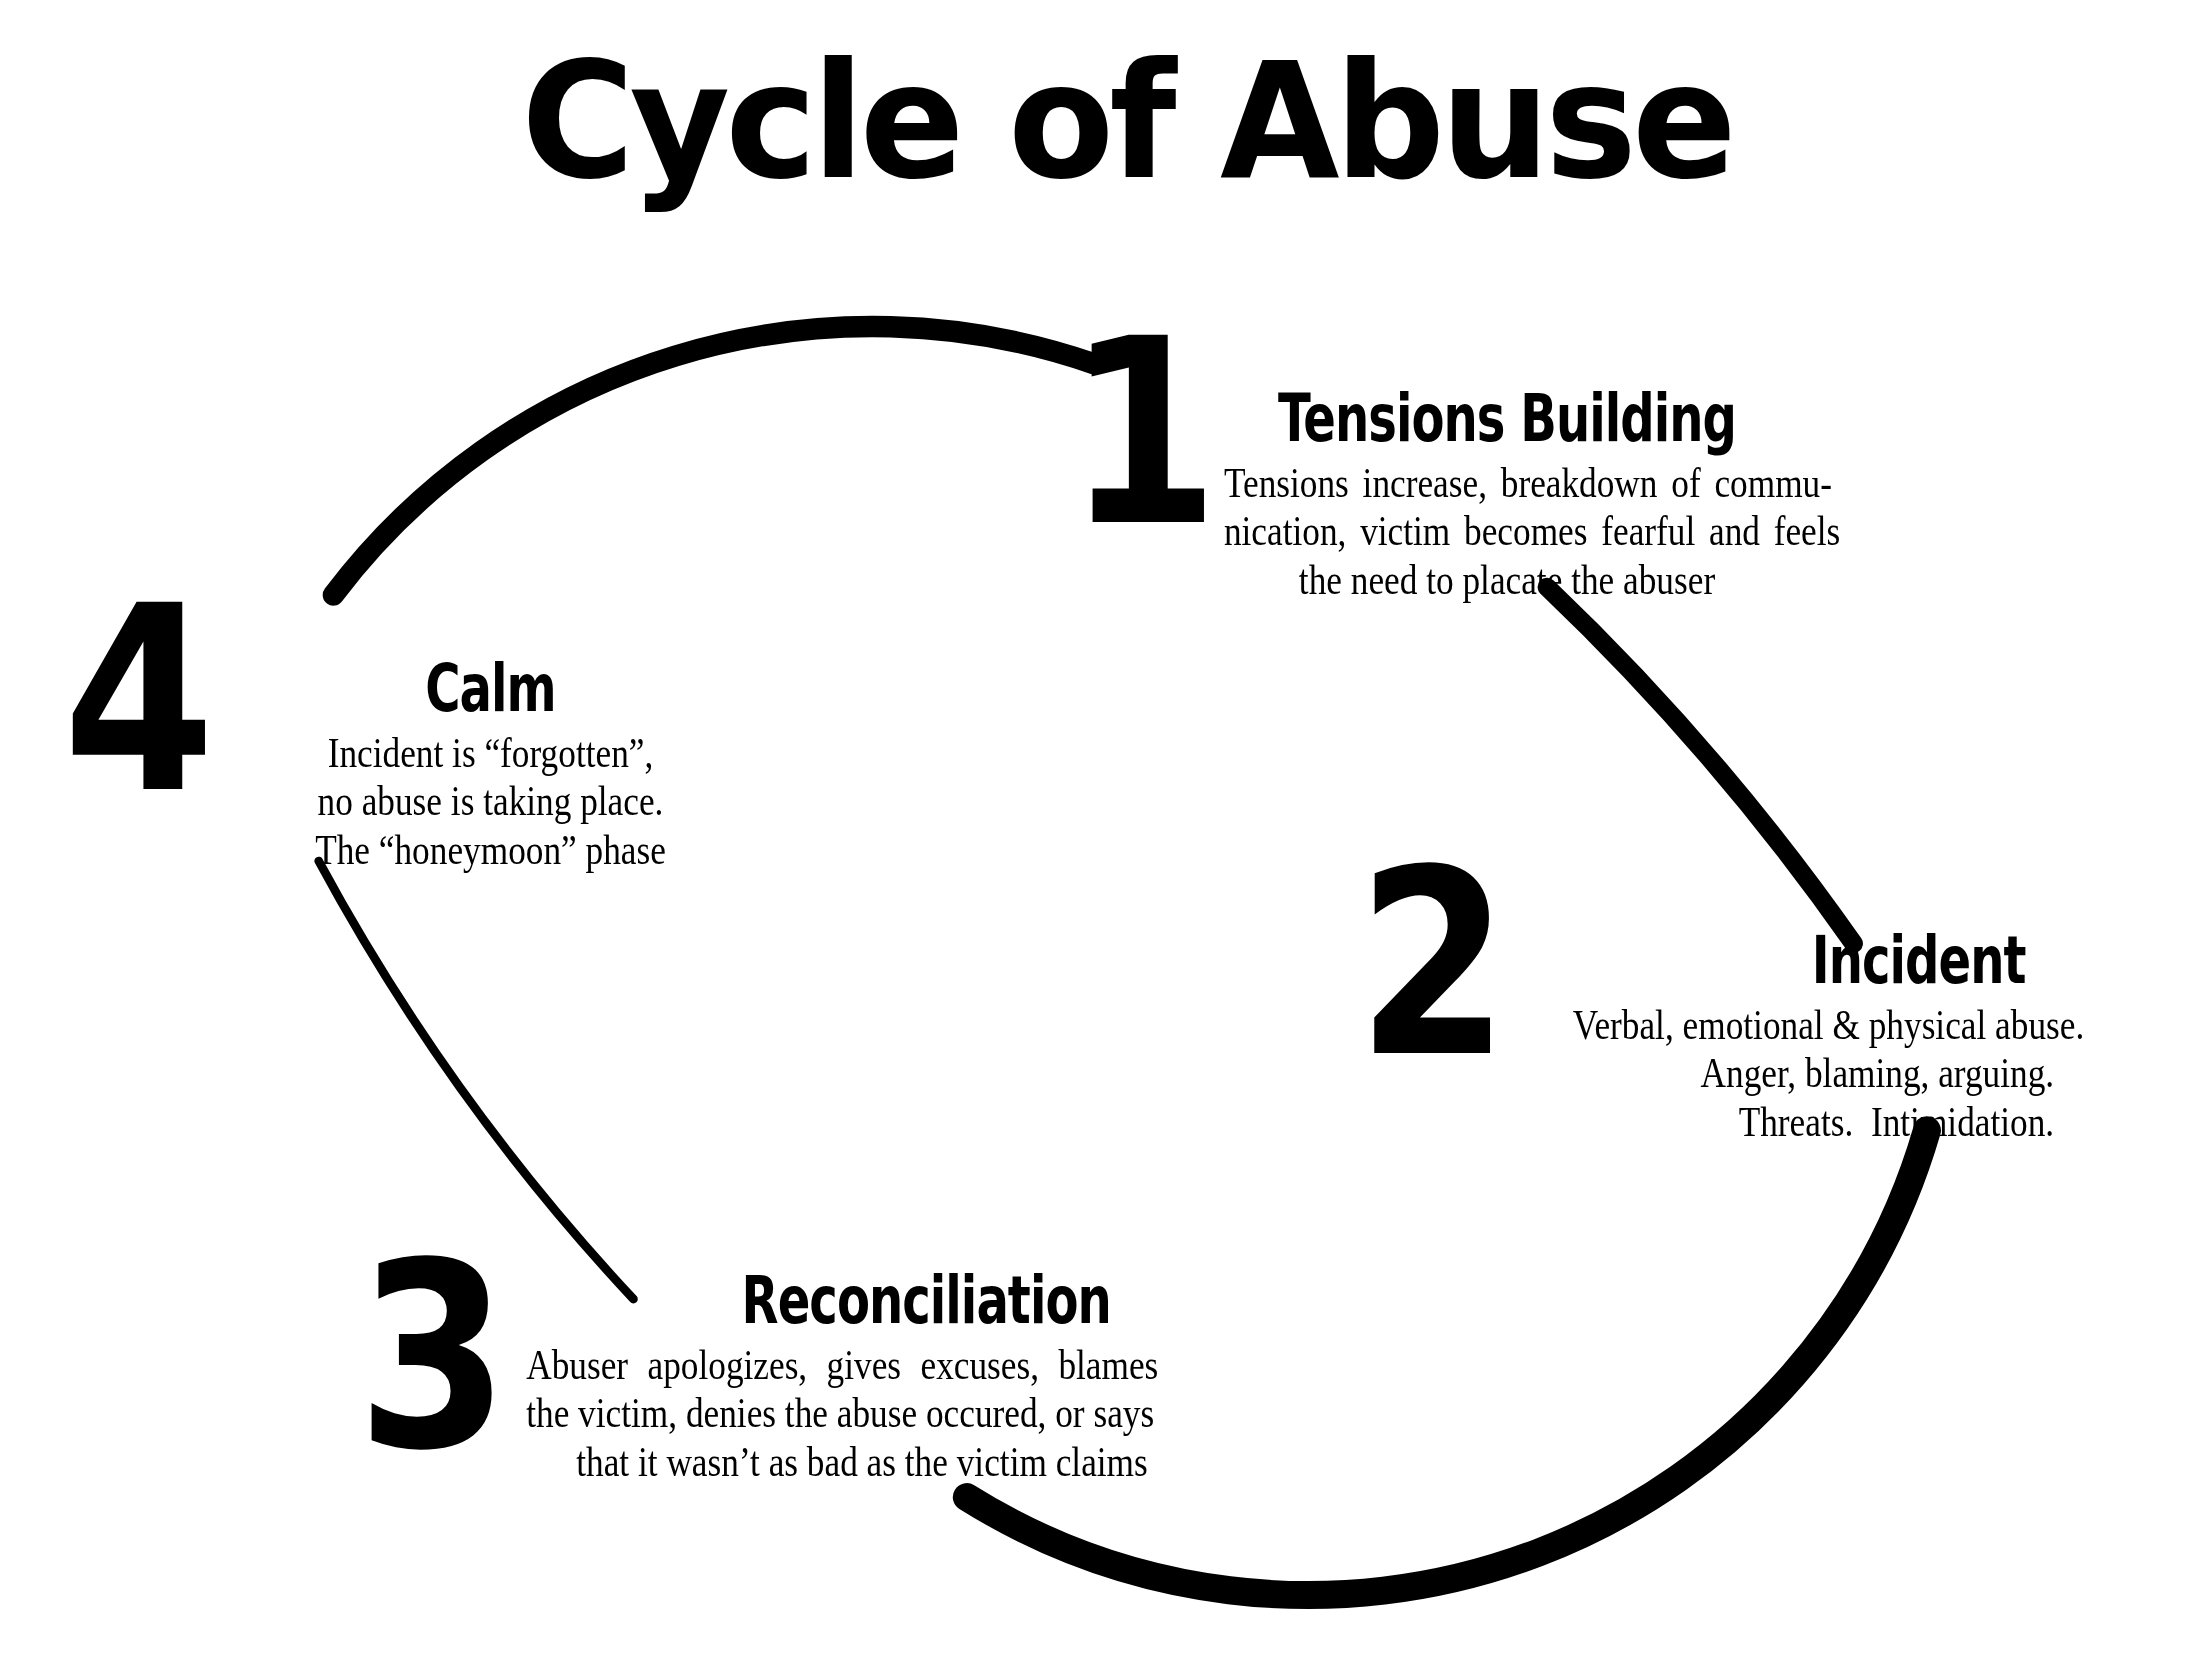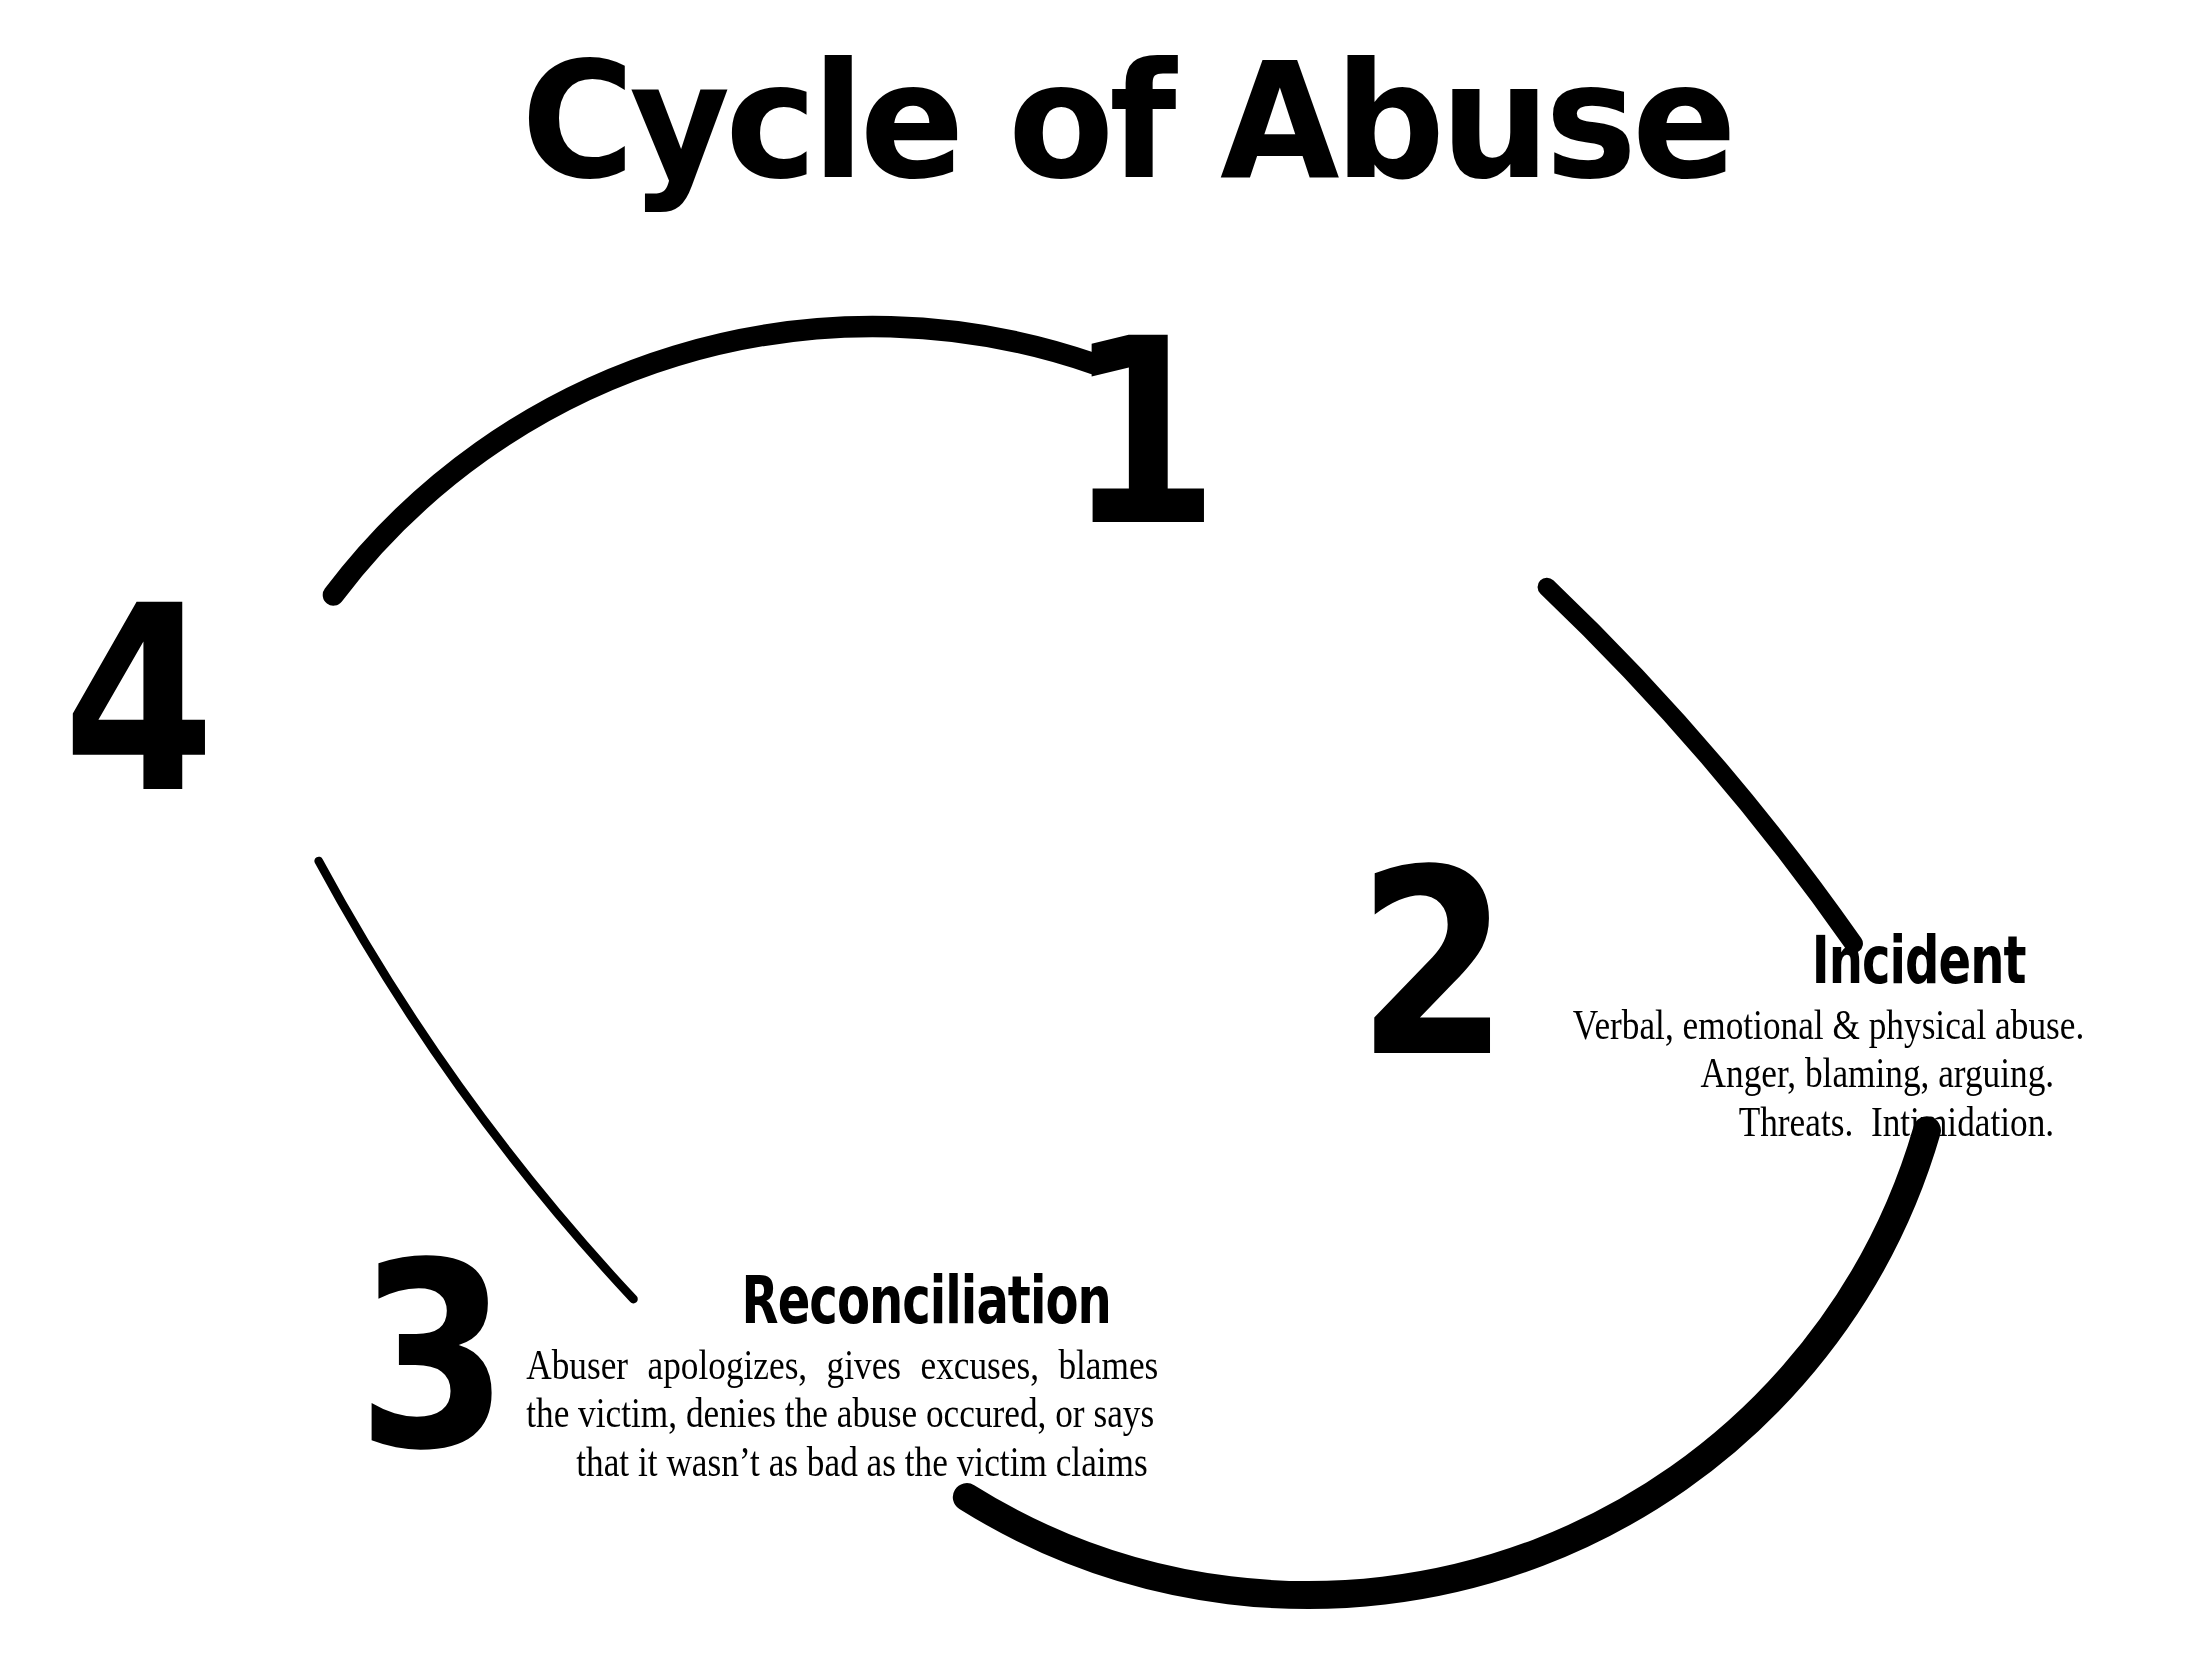--- a/index.html
+++ b/index.html
@@ -98,20 +98,28 @@
   <svg class="arcs" viewBox="0 0 3307 2480" xmlns="http://www.w3.org/2000/svg" aria-hidden="true">
     <path d="M 500 892 A 1014 1014 0 0 1 1640 545" stroke-width="32"></path>
     <path d="M 2320 880 A 3551 3551 0 0 1 2780 1415" stroke-width="28"></path>
     <path d="M 2890 1695 A 966 966 0 0 1 1450 2245" stroke-width="42"></path>
     <path d="M 478 1291 A 3163 3163 0 0 0 950 1948" stroke-width="13"></path>
   </svg>
 
   <h1 class="title">Cycle of Abuse</h1>
 
   <div class="num n1">1</div>
+  <div class="stext s1">
+    <div class="heading">Tensions Building</div>
+    <div class="body">
+      <div class="line">Tensions increase, breakdown of commu-</div>
+      <div class="line">nication, victim becomes fearful and feels</div>
+      <div class="line">the need to placate the abuser</div>
+    </div>
+  </div>
 
   <div class="num n2">2</div>
   <div class="stext s2">
     <div class="heading">Incident</div>
     <div class="body">
       <div class="line">Verbal, emotional &amp; physical abuse.</div>
       <div class="line">Anger, blaming, arguing.</div>
       <div class="line">Threats.&nbsp; Intimidation.</div>
     </div>
   </div>
@@ -120,15 +128,23 @@
   <div class="stext s3">
     <div class="heading">Reconciliation</div>
     <div class="body">
       <div class="line">Abuser apologizes, gives excuses, blames</div>
       <div class="line">the victim, denies the abuse occured, or says</div>
       <div class="line">that it wasn’t as bad as the victim claims</div>
     </div>
   </div>
 
   <div class="num n4">4</div>
+  <div class="stext s4">
+    <div class="heading">Calm</div>
+    <div class="body">
+      <div class="line">Incident is “forgotten”,</div>
+      <div class="line">no abuse is taking place.</div>
+      <div class="line">The “honeymoon” phase</div>
+    </div>
+  </div>
 
 </div>
 
 
 </body></html>

